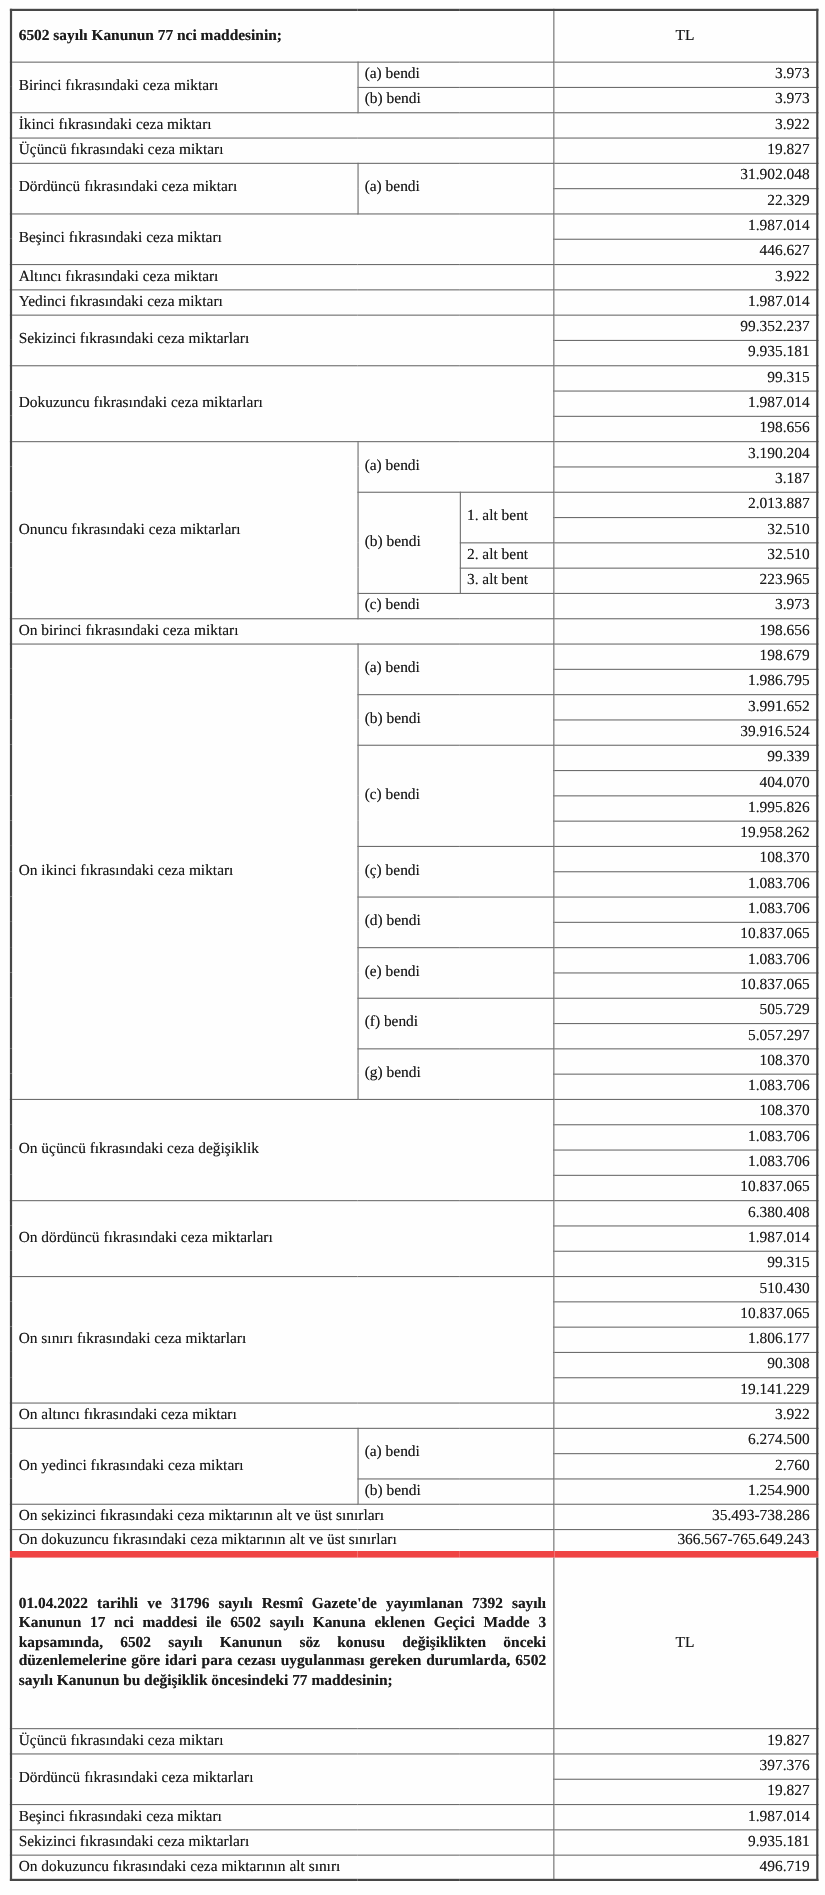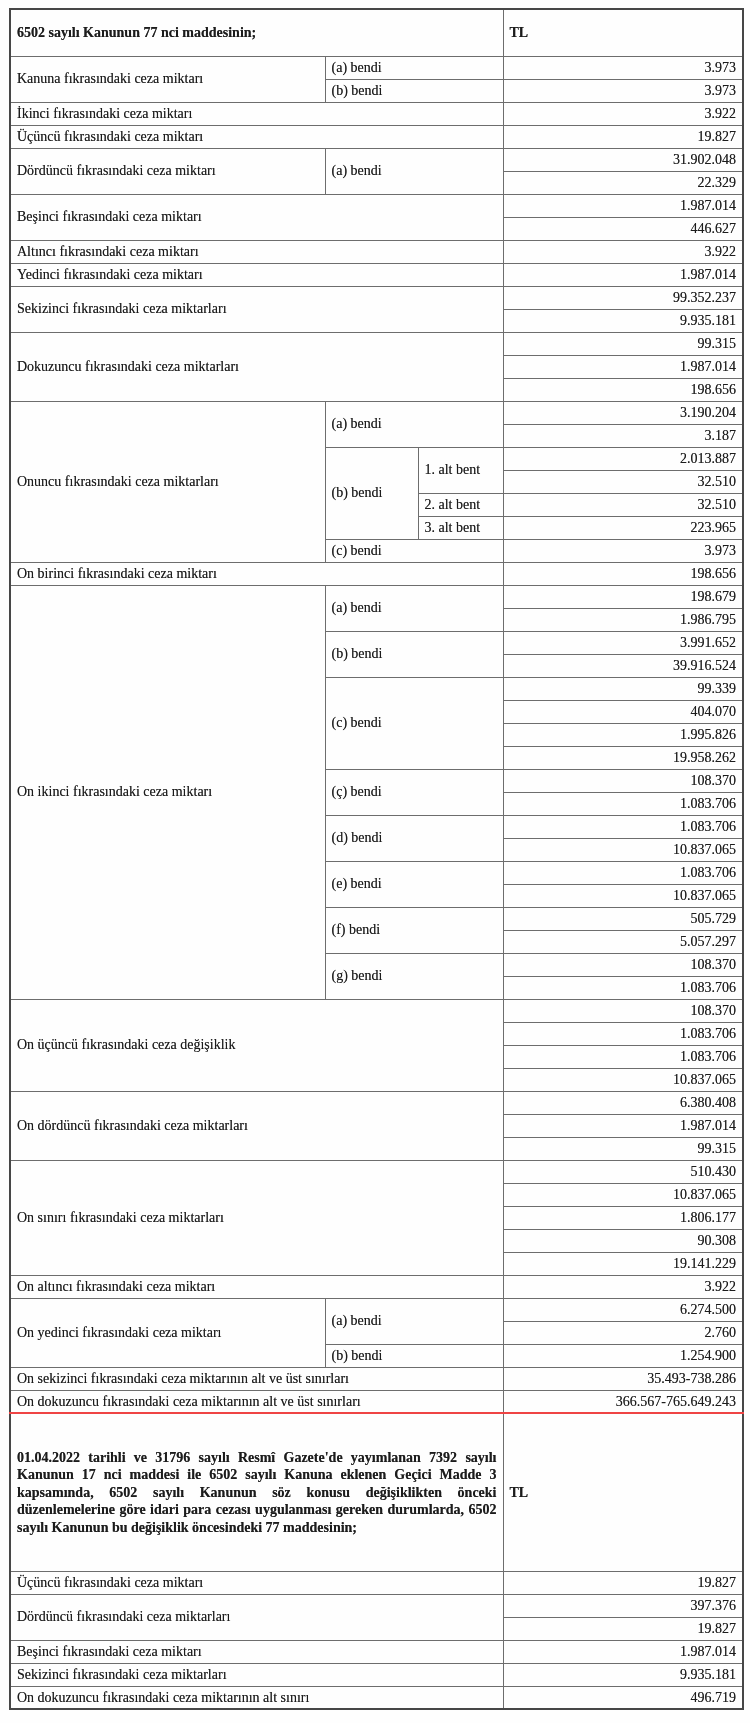--- a/index.html
+++ b/index.html
@@ -44,55 +44,55 @@
   table.penalty tr.h-note  { height: 158px; }
   td.lbl { text-align: left; padding-left: 7px; }
   td.val { text-align: right; padding-right: 7px; }
   td.hdr {
     font-weight: bold;
     font-size: 14.5px;
     text-align: left;
     padding-left: 7px;
   }
   td.hdrval {
-    font-weight: bold;
+    font-weight: normal;
     font-size: 14.5px;
-    text-align: left;
+    text-align: center;
     padding-right: 14px;
   }
   td.para {
     font-weight: bold;
     font-size: 14.3px;
     text-align: justify;
     text-justify: inter-word;
     line-height: 1.58;
     padding: 8px 10px 8px 8px;
     vertical-align: middle;
   }
-  tr.sep td { border-top: 2px solid #ef4444; }
+  tr.sep td { border-top: 6px solid #ef4444; }
 </style>
 </head>
 <body>
 
 <div class="page">
   <div class="scan-wrap">
     <table class="penalty">
       <colgroup>
         <col style="width:315px">
         <col style="width:93px">
         <col style="width:85px">
         <col style="width:240px">
       </colgroup>
       <tbody id="penalty-tbody">
           <tr class="h-title">
             <td colspan="3" class="hdr">6502 sayılı Kanunun 77 nci maddesinin;</td>
             <td class="hdrval">TL</td>
           </tr>
           <tr>
-            <td rowspan="2" class="lbl">Kanuna fıkrasındaki ceza miktarı</td>
+            <td rowspan="2" class="lbl">Birinci fıkrasındaki ceza miktarı</td>
             <td colspan="2" class="lbl">(a) bendi</td>
             <td class="val">3.973</td>
           </tr>
           <tr>
             <td colspan="2" class="lbl">(b) bendi</td>
             <td class="val">3.973</td>
           </tr>
           <tr>
             <td colspan="3" class="lbl">İkinci fıkrasındaki ceza miktarı</td>
             <td class="val">3.922</td>

